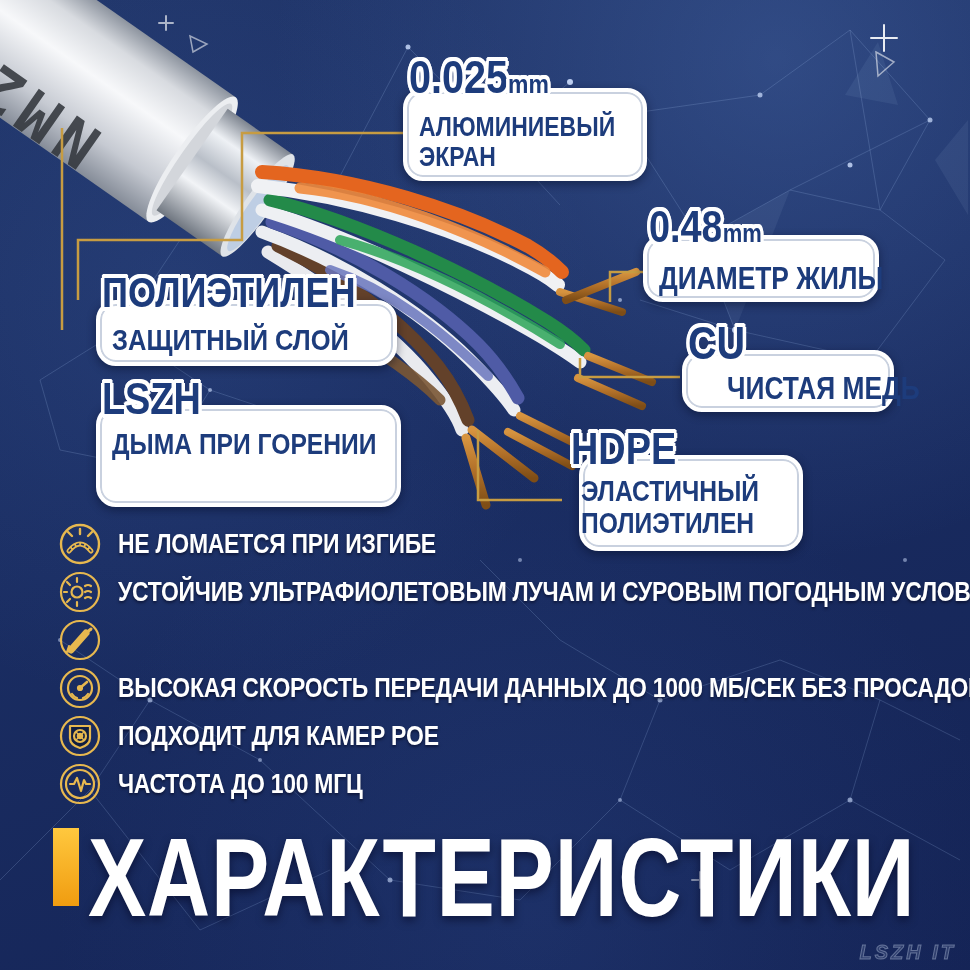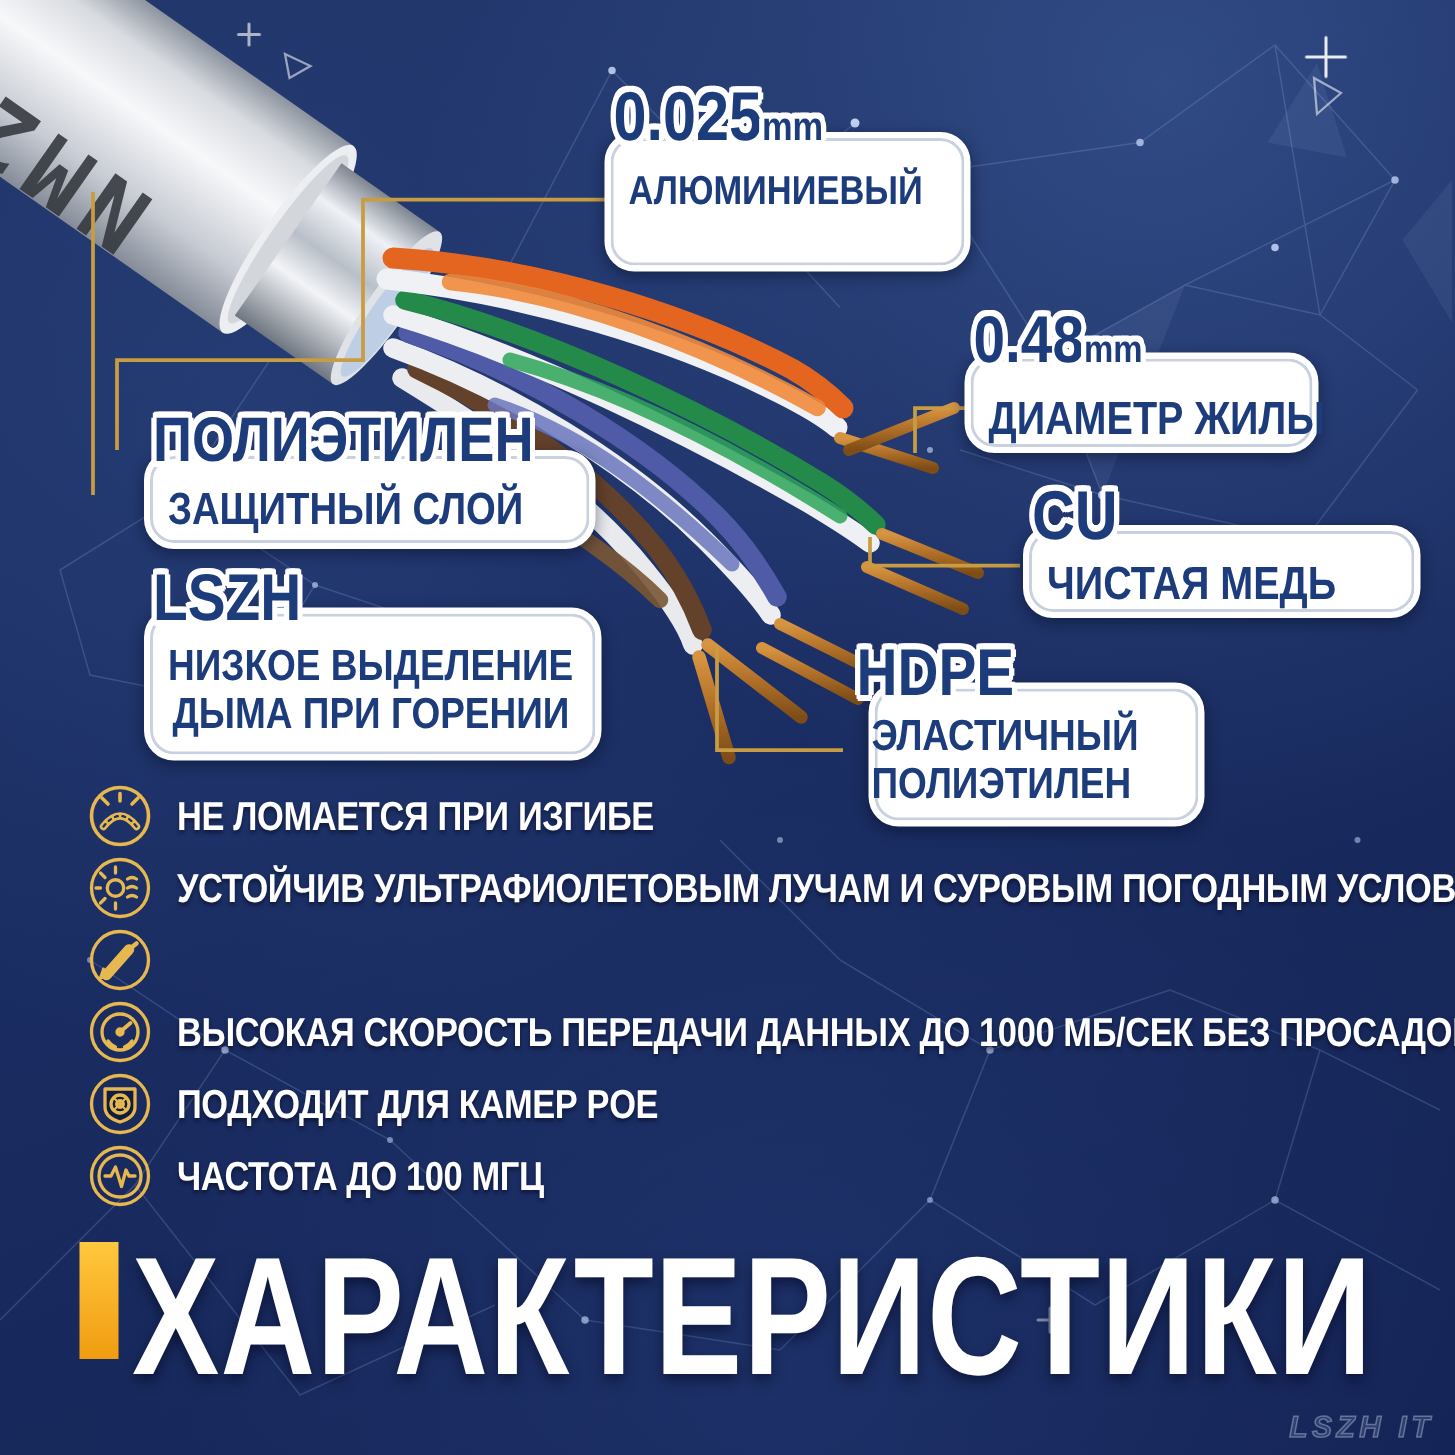--- a/index.html
+++ b/index.html
@@ -30,23 +30,23 @@
   }
   .co-head .unit{font-size:.58em;}
   .co-lines{position:absolute;left:16px;color:#1d3c7c;font-weight:bold;line-height:1.12;white-space:nowrap;z-index:2;}
   .cnd{display:inline-block;transform:scaleX(.85);transform-origin:left center;white-space:nowrap;}
   .c-shield {left:403px;top:88px;width:244px;height:93px;}
   .c-shield .co-head{top:-34px;font-size:46px;}
   .c-shield .co-lines{top:24px;font-size:27px;}
   .c-diam {left:643px;top:235px;width:236px;height:67px;}
   .c-diam .co-head{top:-30px;font-size:44px;}
   .c-diam .co-lines{top:27px;font-size:31px;}
-  .c-cu {left:682px;top:350px;width:265px;height:62px;}
+  .c-cu {left:682px;top:350px;width:212px;height:62px;}
   .c-cu .co-head{top:-30px;font-size:46px;}
-  .c-cu .co-lines{top:22px;font-size:31px;}
+  .c-cu .co-lines{top:22px;font-size:31px;margin-left:29px;}
   .c-poly {left:96px;top:300px;width:301px;height:66px;}
   .c-poly .co-head{top:-28px;font-size:42px;}
   .c-poly .co-lines{top:23px;font-size:30px;}
   .c-lszh {left:96px;top:405px;width:305px;height:102px;text-align:center;}
   .c-lszh .co-head{top:-28px;font-size:44px;}
   .c-lszh .co-lines{top:23px;font-size:29px;}
   .c-hdpe {left:565px;top:455px;width:224px;height:96px;padding-left:14px;}
   .c-hdpe .co-head{top:-28px;font-size:44px;}
   .c-hdpe .co-lines{top:20px;font-size:29px;}
   
@@ -188,20 +188,21 @@
       <path d="M580,358 V377 H680"></path>
       <path d="M478,430 V500 H562"></path>
     </g>
   </svg>
 
   <div class="callout c-shield">
     <div class="co-head"><span>0.025</span><span class="unit">mm</span></div>
     <div class="co-box"></div>
     <div class="co-lines">
         <div><span class="cnd">АЛЮМИНИЕВЫЙ</span></div>
+        <div><span class="cnd">ЭКРАН</span></div>
       </div>
   </div>
 
   <div class="callout c-diam">
     <div class="co-head"><span>0.48</span><span class="unit">mm</span></div>
     <div class="co-box"></div>
     <div class="co-lines">
         <div><span class="cnd">ДИАМЕТР ЖИЛЫ</span></div>
       </div>
   </div>
@@ -219,21 +220,20 @@
     <div class="co-box"></div>
     <div class="co-lines">
         <div><span class="cnd">ЗАЩИТНЫЙ СЛОЙ</span></div>
       </div>
   </div>
 
   <div class="callout c-lszh">
     <div class="co-head">LSZH</div>
     <div class="co-box"></div>
     <div class="co-lines">
-        <div><span class="cnd">НИЗКОЕ ВЫДЕЛЕНИЕ</span></div>
         <div><span class="cnd">ДЫМА ПРИ ГОРЕНИИ</span></div>
       </div>
   </div>
 
   <div class="callout c-hdpe">
     <div class="co-head">HDPE</div>
     <div class="co-box"></div>
     <div class="co-lines">
         <div><span class="cnd">ЭЛАСТИЧНЫЙ</span></div>
         <div><span class="cnd">ПОЛИЭТИЛЕН</span></div>

